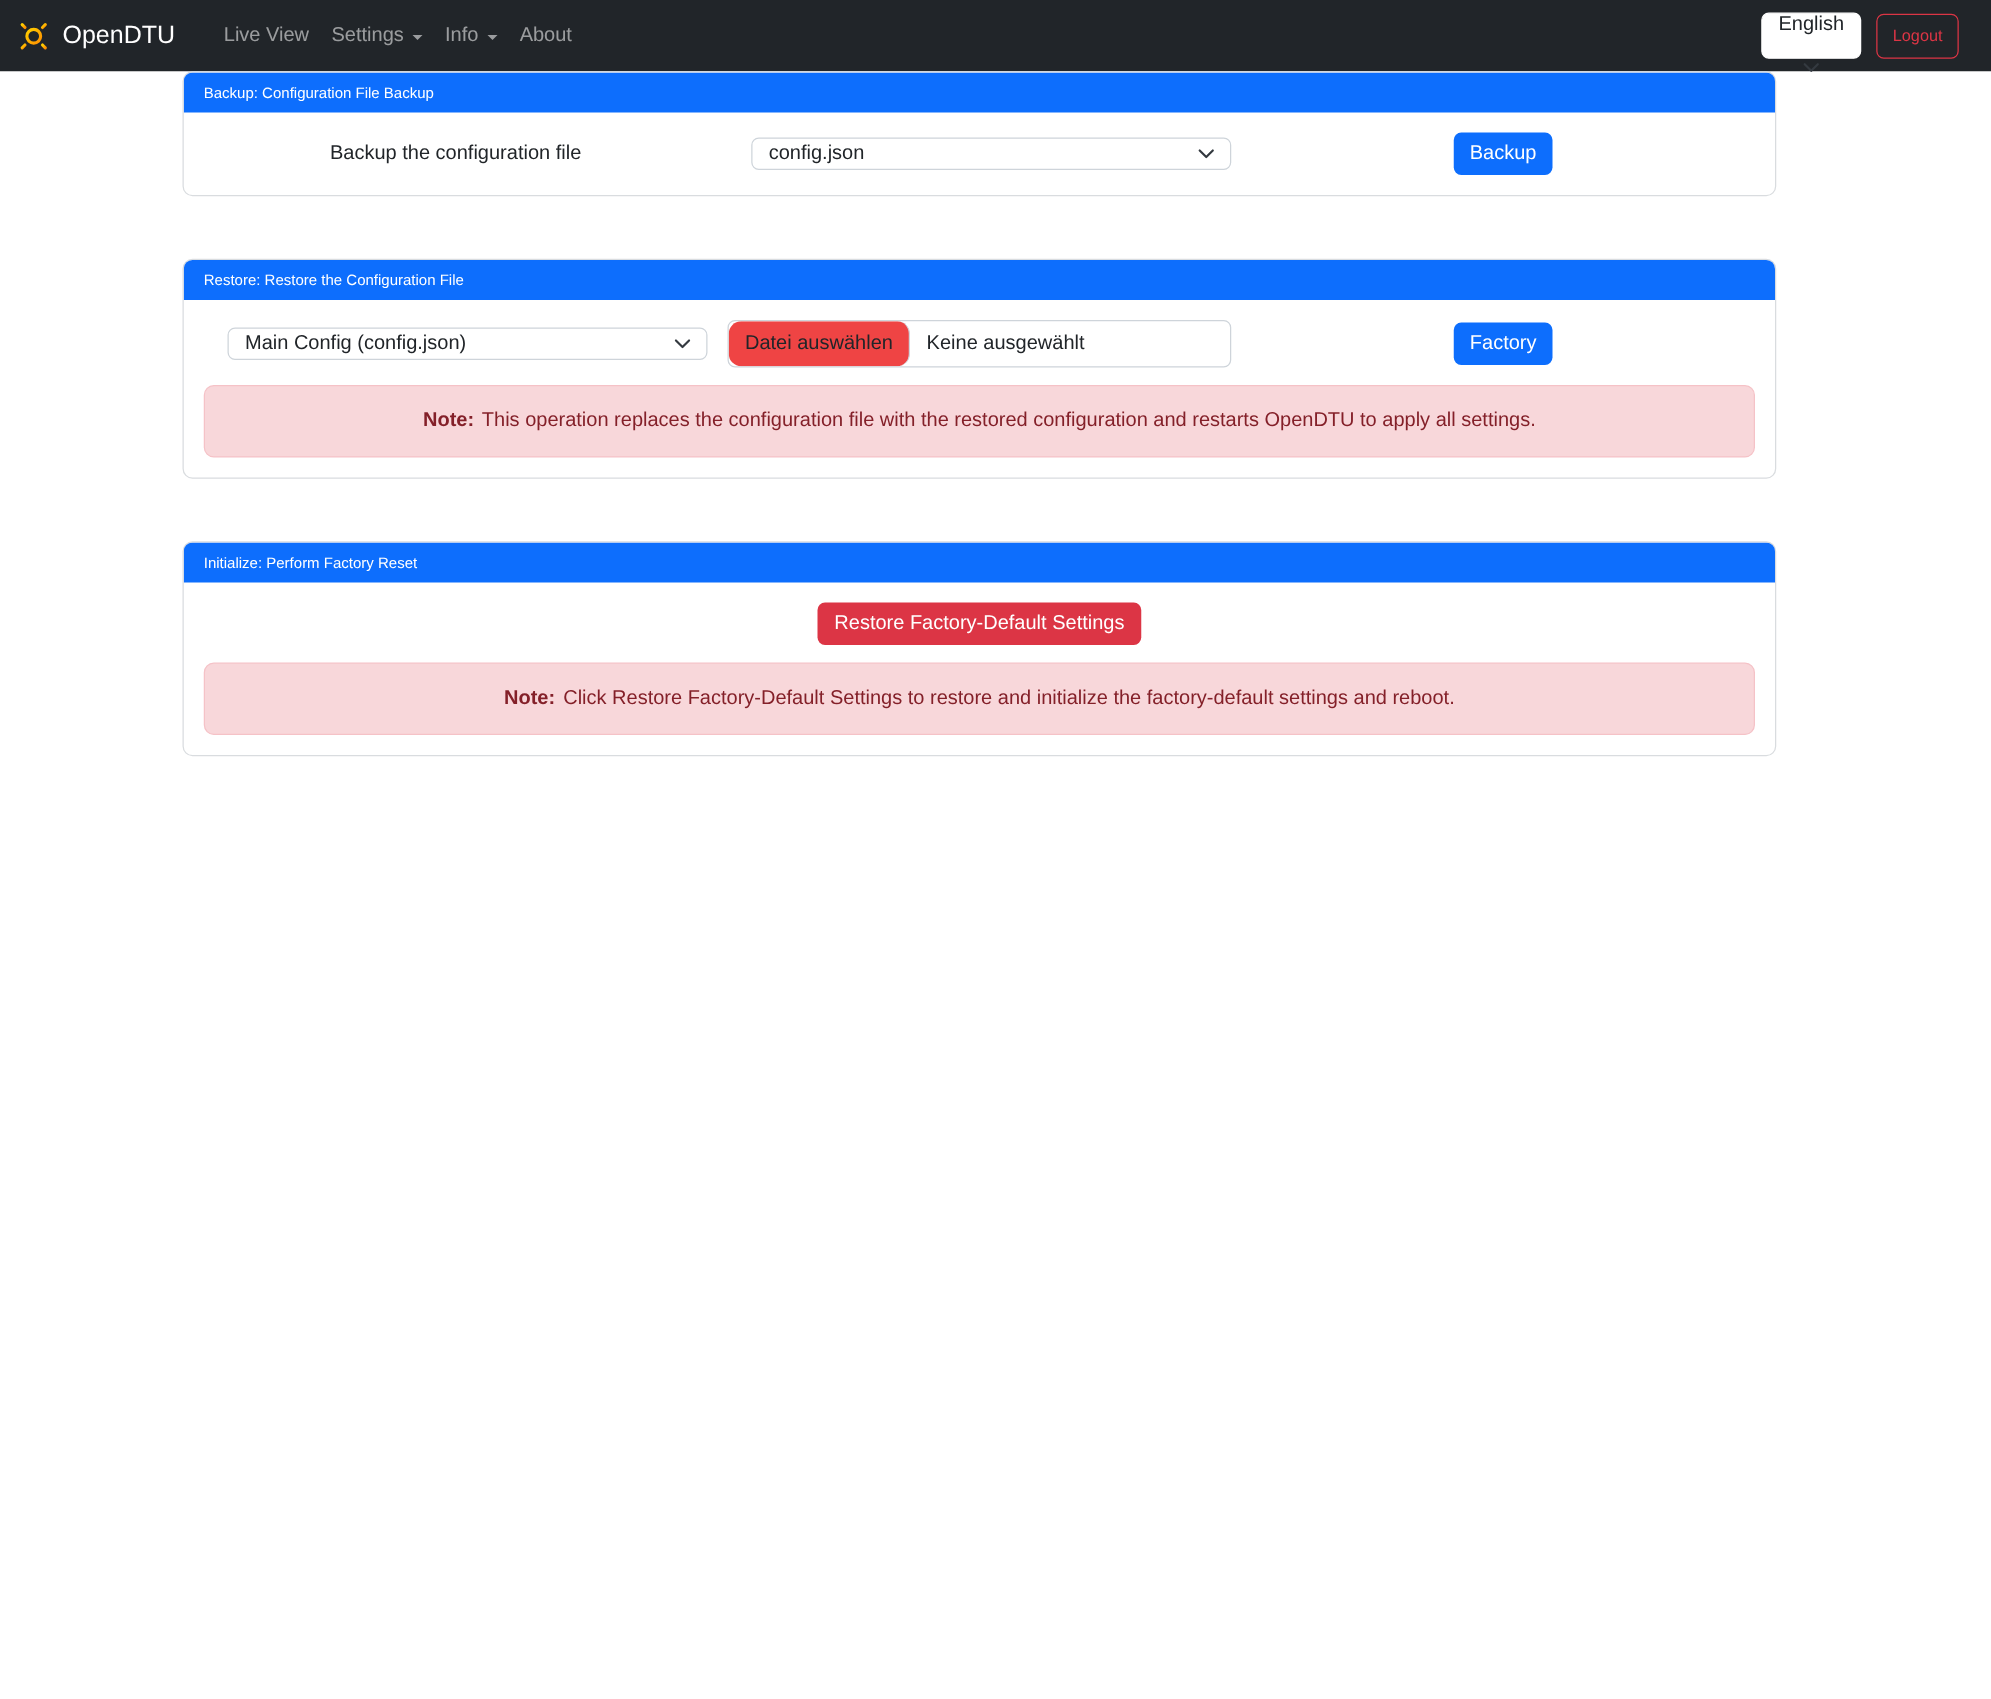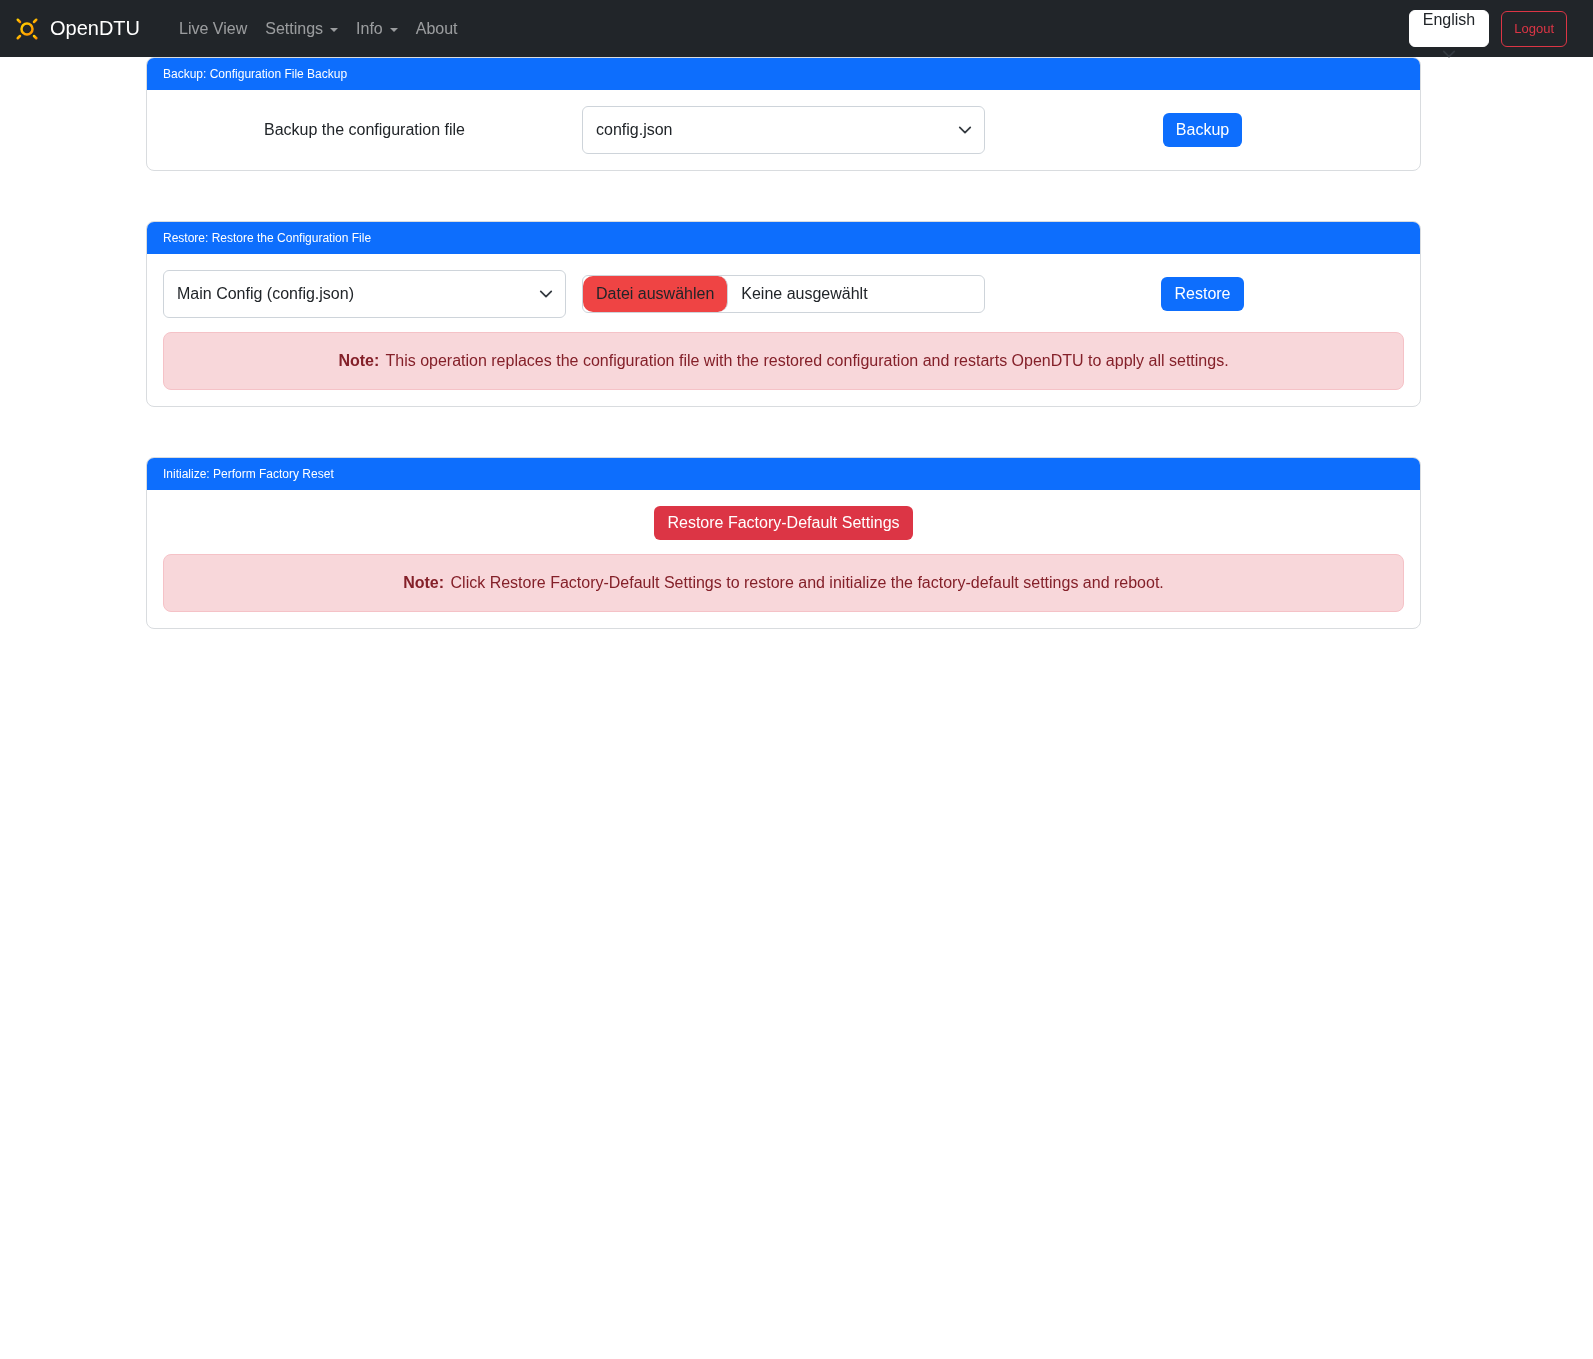--- a/index.html
+++ b/index.html
@@ -119,28 +119,29 @@
   }
   .center-cell {
     display: flex;
     justify-content: center;
     align-items: center;
   }
   .form-label { text-align: center; }
 
   .select {
     position: relative;
-    height: 48px;
+    height: 26px;
     border: 1px solid #ced4da;
     border-radius: 6px;
     background: #ffffff;
     display: flex;
     align-items: center;
     padding: 0 36px 0 13px;
     cursor: pointer;
+    margin-left: 19px;
   }
   .select .chev {
     position: absolute;
     right: 12px;
     top: 50%;
     transform: translateY(-50%);
     display: flex;
   }
 
   .file-input {
@@ -286,21 +287,21 @@
             <svg width="14" height="14" viewBox="0 0 16 16">
                 <path d="M2 5l6 6 6-6" fill="none" stroke="#343a40" stroke-width="2" stroke-linecap="round" stroke-linejoin="round"></path>
               </svg>
           </span>
         </div>
         <div class="file-input">
           <span class="file-btn">Datei auswählen</span>
           <span class="file-status">Keine ausgewählt</span>
         </div>
         <div class="center-cell">
-          <button class="btn btn-primary">Restore</button>
+          <button class="btn btn-primary">Factory</button>
         </div>
       </div>
       <div class="alert">
         <strong>Note:</strong>
         <span>This operation replaces the configuration file with the restored configuration and restarts OpenDTU to apply all settings.</span>
       </div>
     </div>
   </section>
 
   <section class="card">

